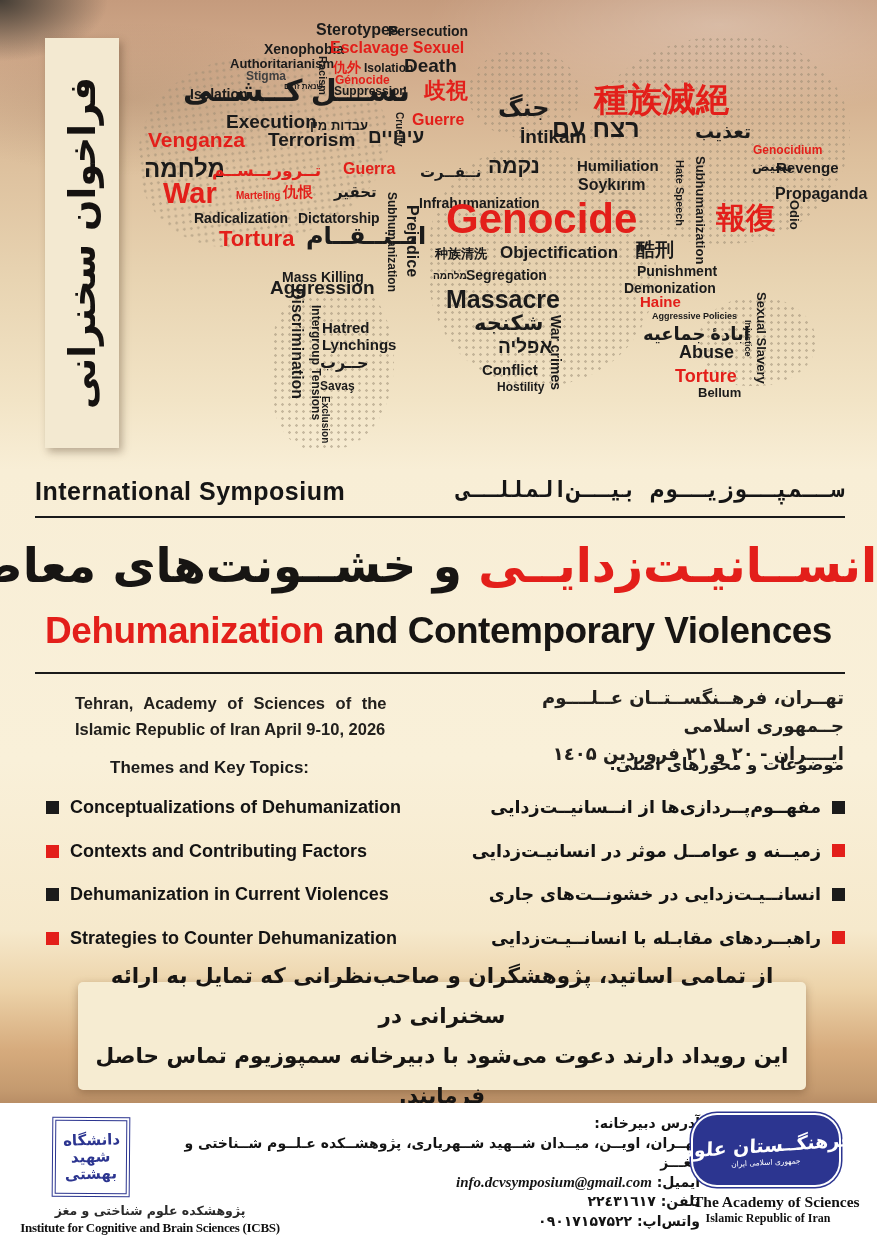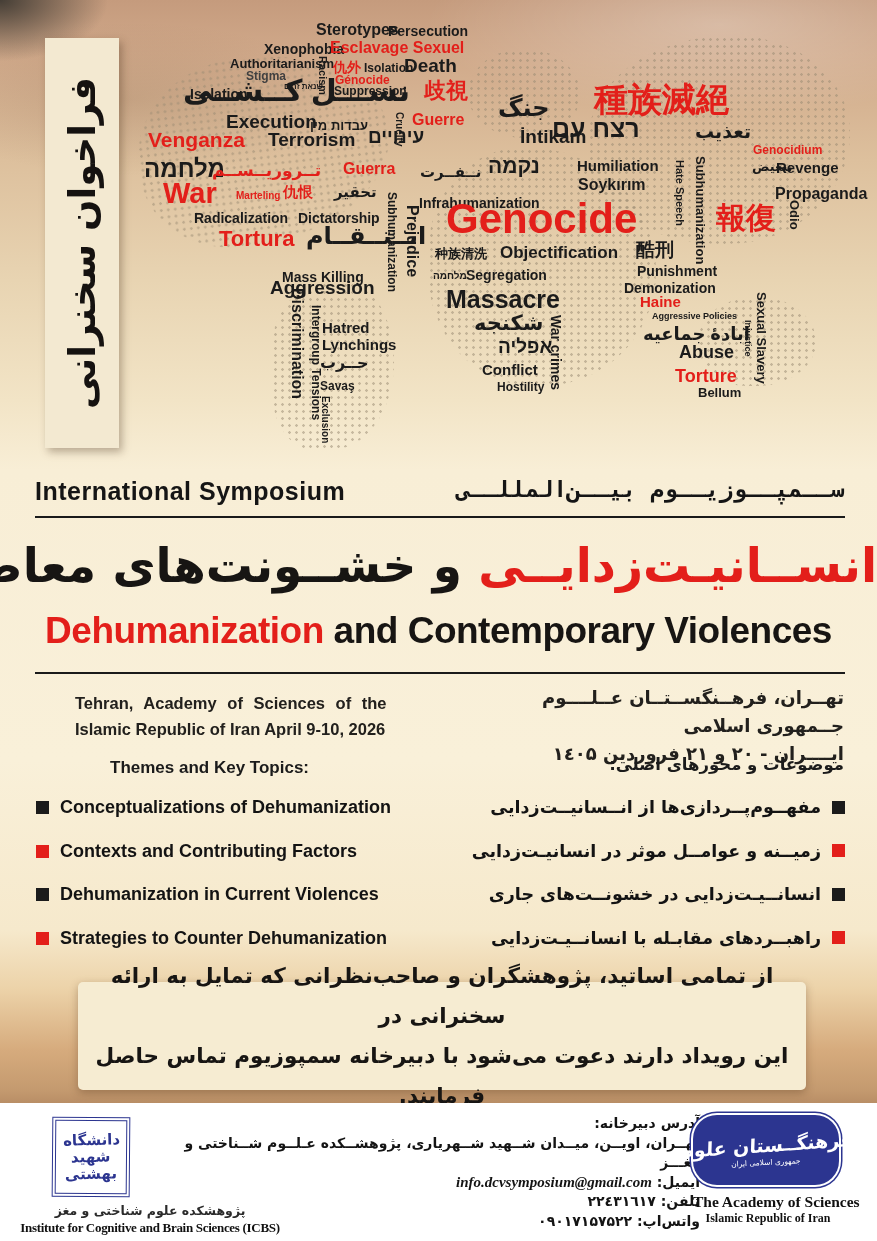--- a/index.html
+++ b/index.html
@@ -55,21 +55,21 @@
   .venue-en .l1{word-spacing:6px;}
   .venue-fa{position:absolute;right:33px;top:684px;width:390px;direction:rtl;text-align:right;
             font-family:"DejaVu Sans",sans-serif;font-size:18px;font-weight:bold;color:#22201d;line-height:1.55;}
 
   .topics-h-en{position:absolute;left:110px;top:758px;font-size:17px;font-weight:bold;color:#1b1b1b;}
   .topics-h-fa{position:absolute;right:33px;top:755px;direction:rtl;font-family:"DejaVu Sans",sans-serif;
                font-size:16.5px;font-weight:bold;color:#1b1b1b;}
 
   .topics{position:absolute;left:0;right:0;top:797px;}
   .topic-row{height:43.5px;display:flex;justify-content:space-between;align-items:flex-start;
-             padding:0 32px 0 36px;}
+             padding:0 32px 0 46px;}
   .topic-en{display:flex;align-items:center;gap:11px;font-size:18px;font-weight:bold;color:#131313;}
   .topic-fa{display:flex;align-items:center;gap:11px;font-size:17.5px;font-weight:bold;color:#131313;
             direction:rtl;font-family:"DejaVu Sans",sans-serif;}
   .sq{width:13px;height:13px;flex:0 0 13px;}
 
   .notice{position:absolute;left:78px;top:982px;width:728px;height:108px;background:#f6ecd2;
           border-radius:5px;box-shadow:0 3px 8px rgba(80,50,25,.35);direction:rtl;
           display:flex;flex-direction:column;justify-content:center;text-align:center;
           font-family:"DejaVu Sans",sans-serif;font-weight:bold;font-size:21.5px;color:#171513;line-height:1.85;}
 

